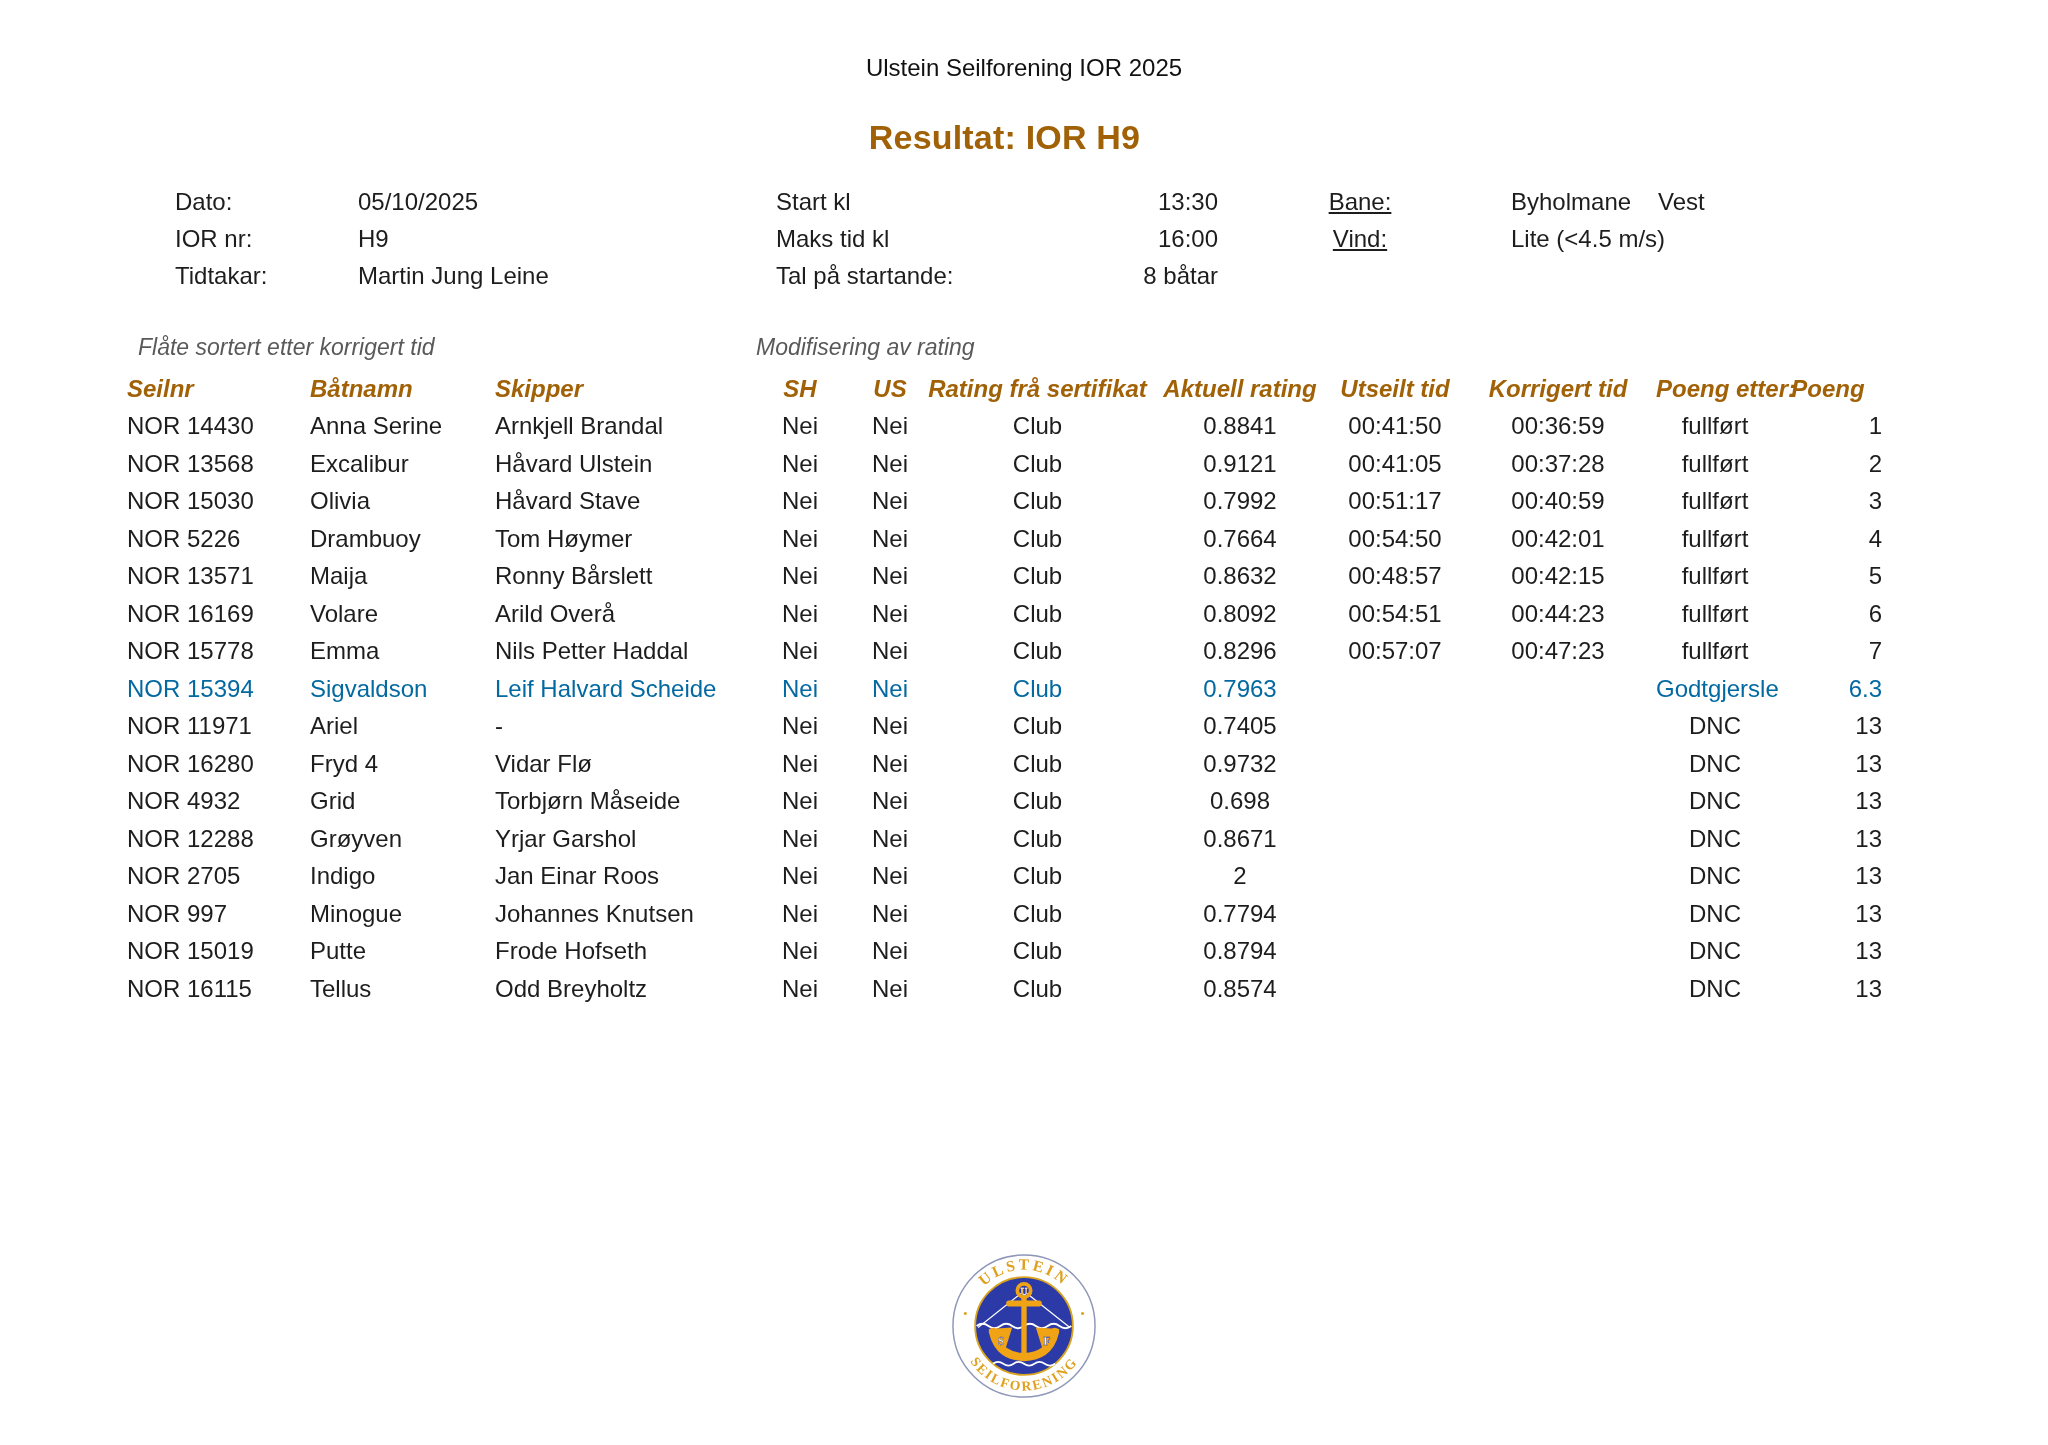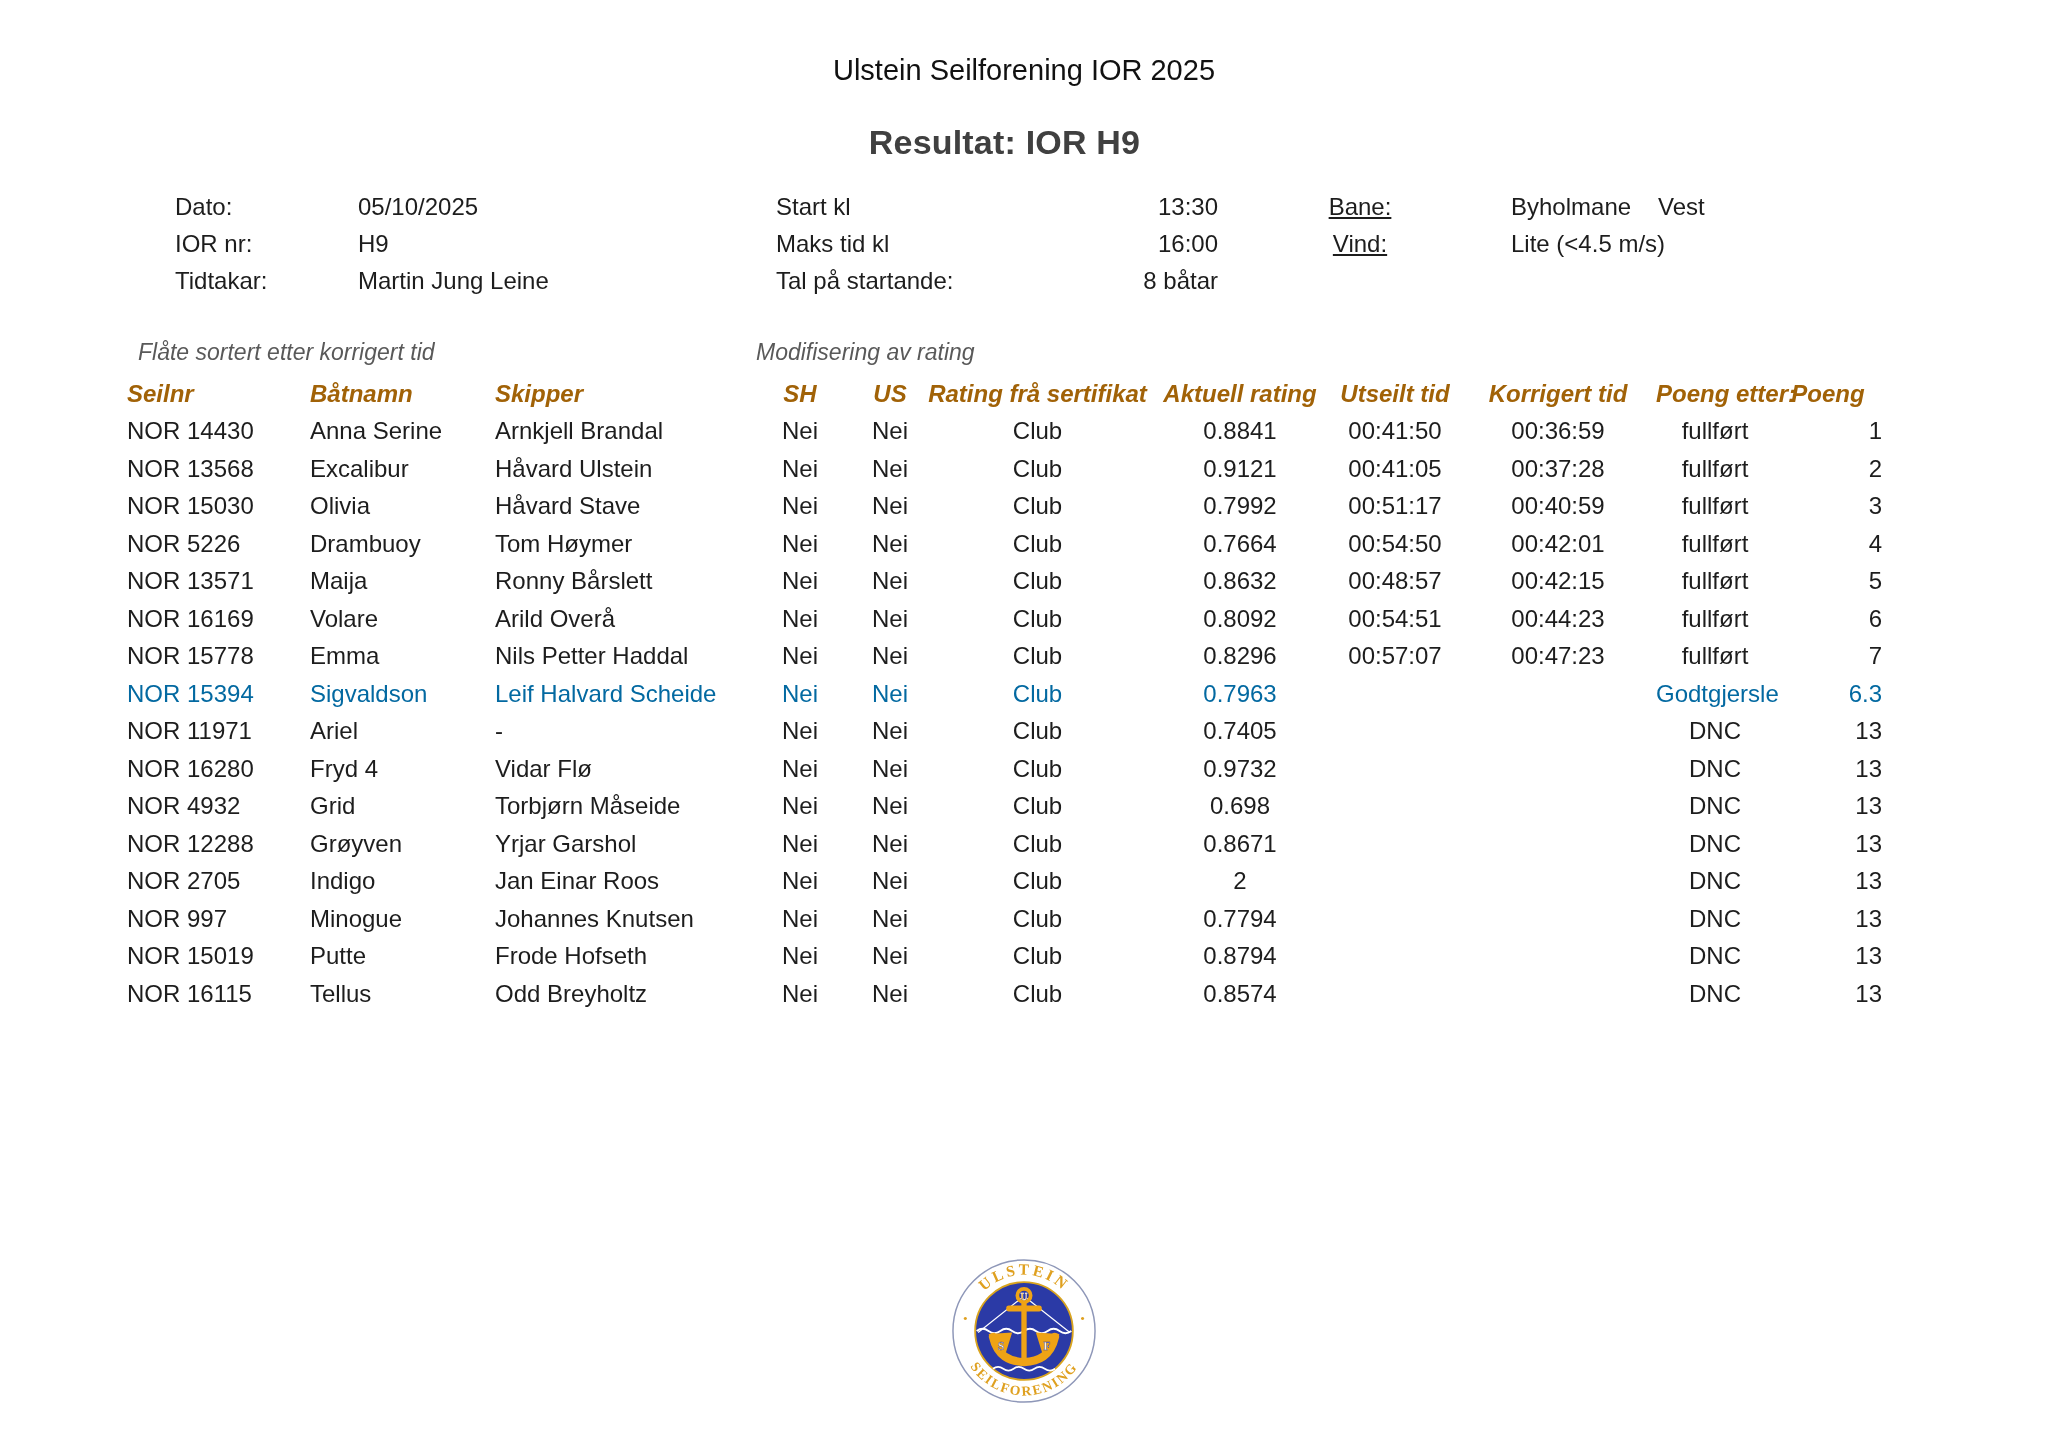--- a/index.html
+++ b/index.html
@@ -2,25 +2,25 @@
 <html><head>
 <meta charset="utf-8">
 <style>
   html,body{margin:0;padding:0;}
   body{
     width:2048px;height:1445px;background:#ffffff;overflow:hidden;
     font-family:"Liberation Sans",sans-serif;color:#1d1d1d;
     -webkit-font-smoothing:antialiased;
   }
   .org-line{
-    padding-top:54px;text-align:center;font-size:29px;color:#111;
+    padding-top:54px;text-align:center;font-size:24px;color:#111;
   }
   .content{margin-left:127px;width:1755px;}
   .page-title{
-    margin:36px 0 5px 0;text-align:center;font-size:34px;font-weight:bold;color:#404040;
+    margin:36px 0 5px 0;text-align:center;font-size:34px;font-weight:bold;color:#a16207;
     letter-spacing:.2px;
   }
   
   .info{margin-top:26px;font-size:24px;}
   .info-row{display:flex;height:37px;align-items:center;}
   .i-l1{width:183px;margin-left:48px;}
   .i-v1{width:418px;}
   .i-l2{width:257px;}
   .i-v2{width:185px;text-align:right;}
   .i-l3{width:284px;text-align:center;text-decoration:underline;}

